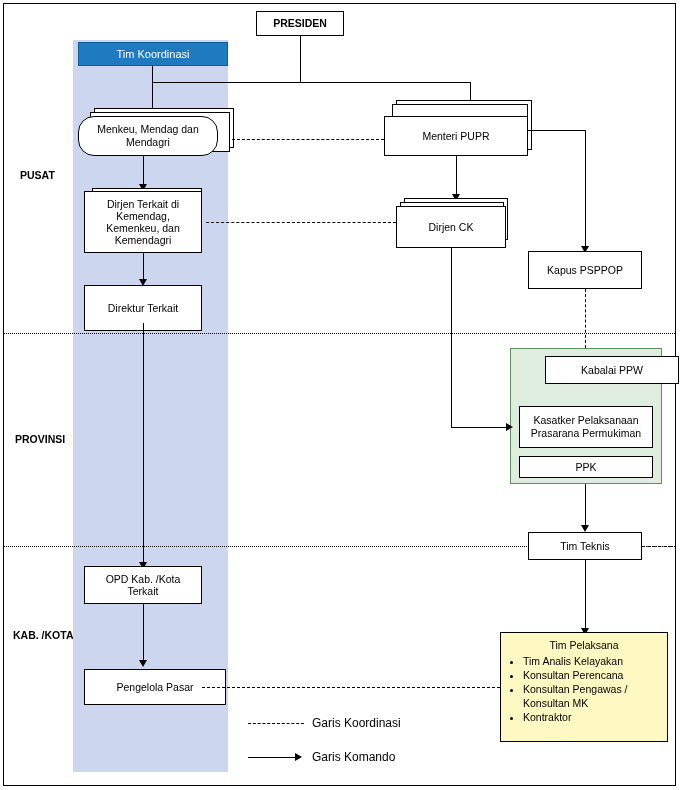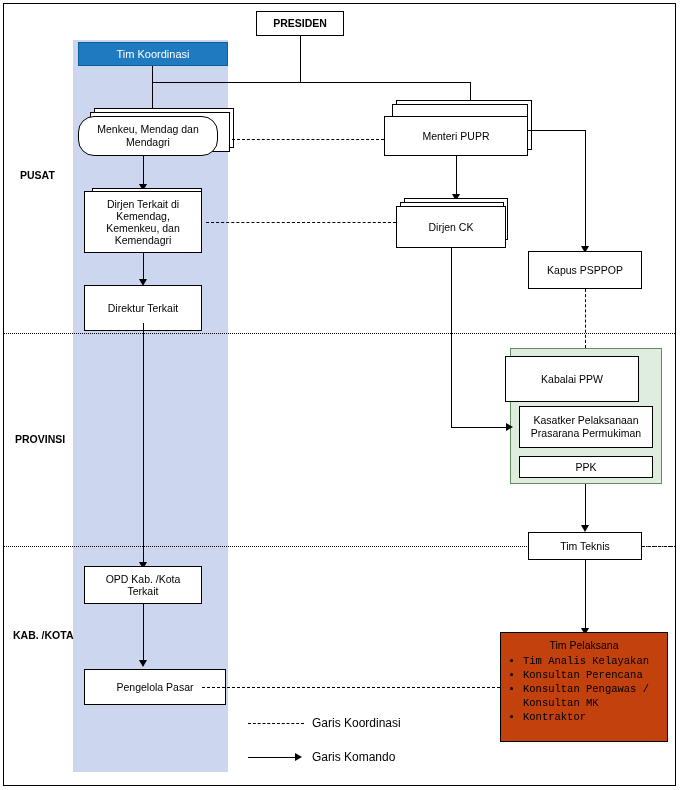--- a/index.html
+++ b/index.html
@@ -118,33 +118,32 @@
   }
   .arrow-right {
     border-top: 4px solid transparent;
     border-bottom: 4px solid transparent;
     border-left: 7px solid #000000;
   }
   .bullets {
     position: absolute;
     box-sizing: border-box;
     border: 1px solid #000000;
-    background: #c2410c;
+    background: #fef9c3;
     font-size: 10.5px;
     line-height: 14px;
     color: #000000;
   }
   .bullets .title {
     text-align: center;
     padding-top: 5px;
   }
   .bullets ul {
     margin: 2px 0 12px 0;
     padding-left: 22px;
-    font-family: Liberation Mono, monospace;
   }
   .bullets li {
     margin: 0;
     padding: 0;
   }
 </style>
 </head>
 <body>
 
 <div id="canvas">
@@ -211,21 +210,21 @@
   <div class="arrow arrow-down" style="left:139px; top:279px;"></div>
 
   <div class="box" style="left:84px; top:285px; width:118px; height:46px;">Direktur Terkait</div>
 
   <div class="vline" style="left:143px; top:323px; height:243px;"></div>
   <div class="arrow arrow-down" style="left:139px; top:562px;"></div>
 
   <div class="dash-v" style="left:585px; top:289px; height:59px;"></div>
 
   <div class="green-panel" style="left:510px; top:348px; width:152px; height:136px;"></div>
-  <div class="box" style="left:505px; top:356px; width:134px; height:46px;text-align:center;">Kabalai PPW</div>
+  <div class="box" style="left:545px; top:356px; width:134px; height:28px;text-align:center;">Kabalai PPW</div>
   <div class="box" style="left:519px; top:456px; width:134px; height:22px;">PPK</div>
   <div class="box" style="left:519px; top:406px; width:134px; height:42px;">Kasatker Pelaksanaan Prasarana Permukiman</div>
 
   <div class="vline" style="left:451px; top:248px; height:179px;"></div>
   <div class="hline" style="left:451px; top:427px; width:60px;"></div>
   <div class="arrow arrow-right" style="left:506px; top:423px;"></div>
 
   <div class="vline" style="left:585px; top:484px; height:45px;"></div>
   <div class="arrow arrow-down" style="left:581px; top:525px;"></div>
 

